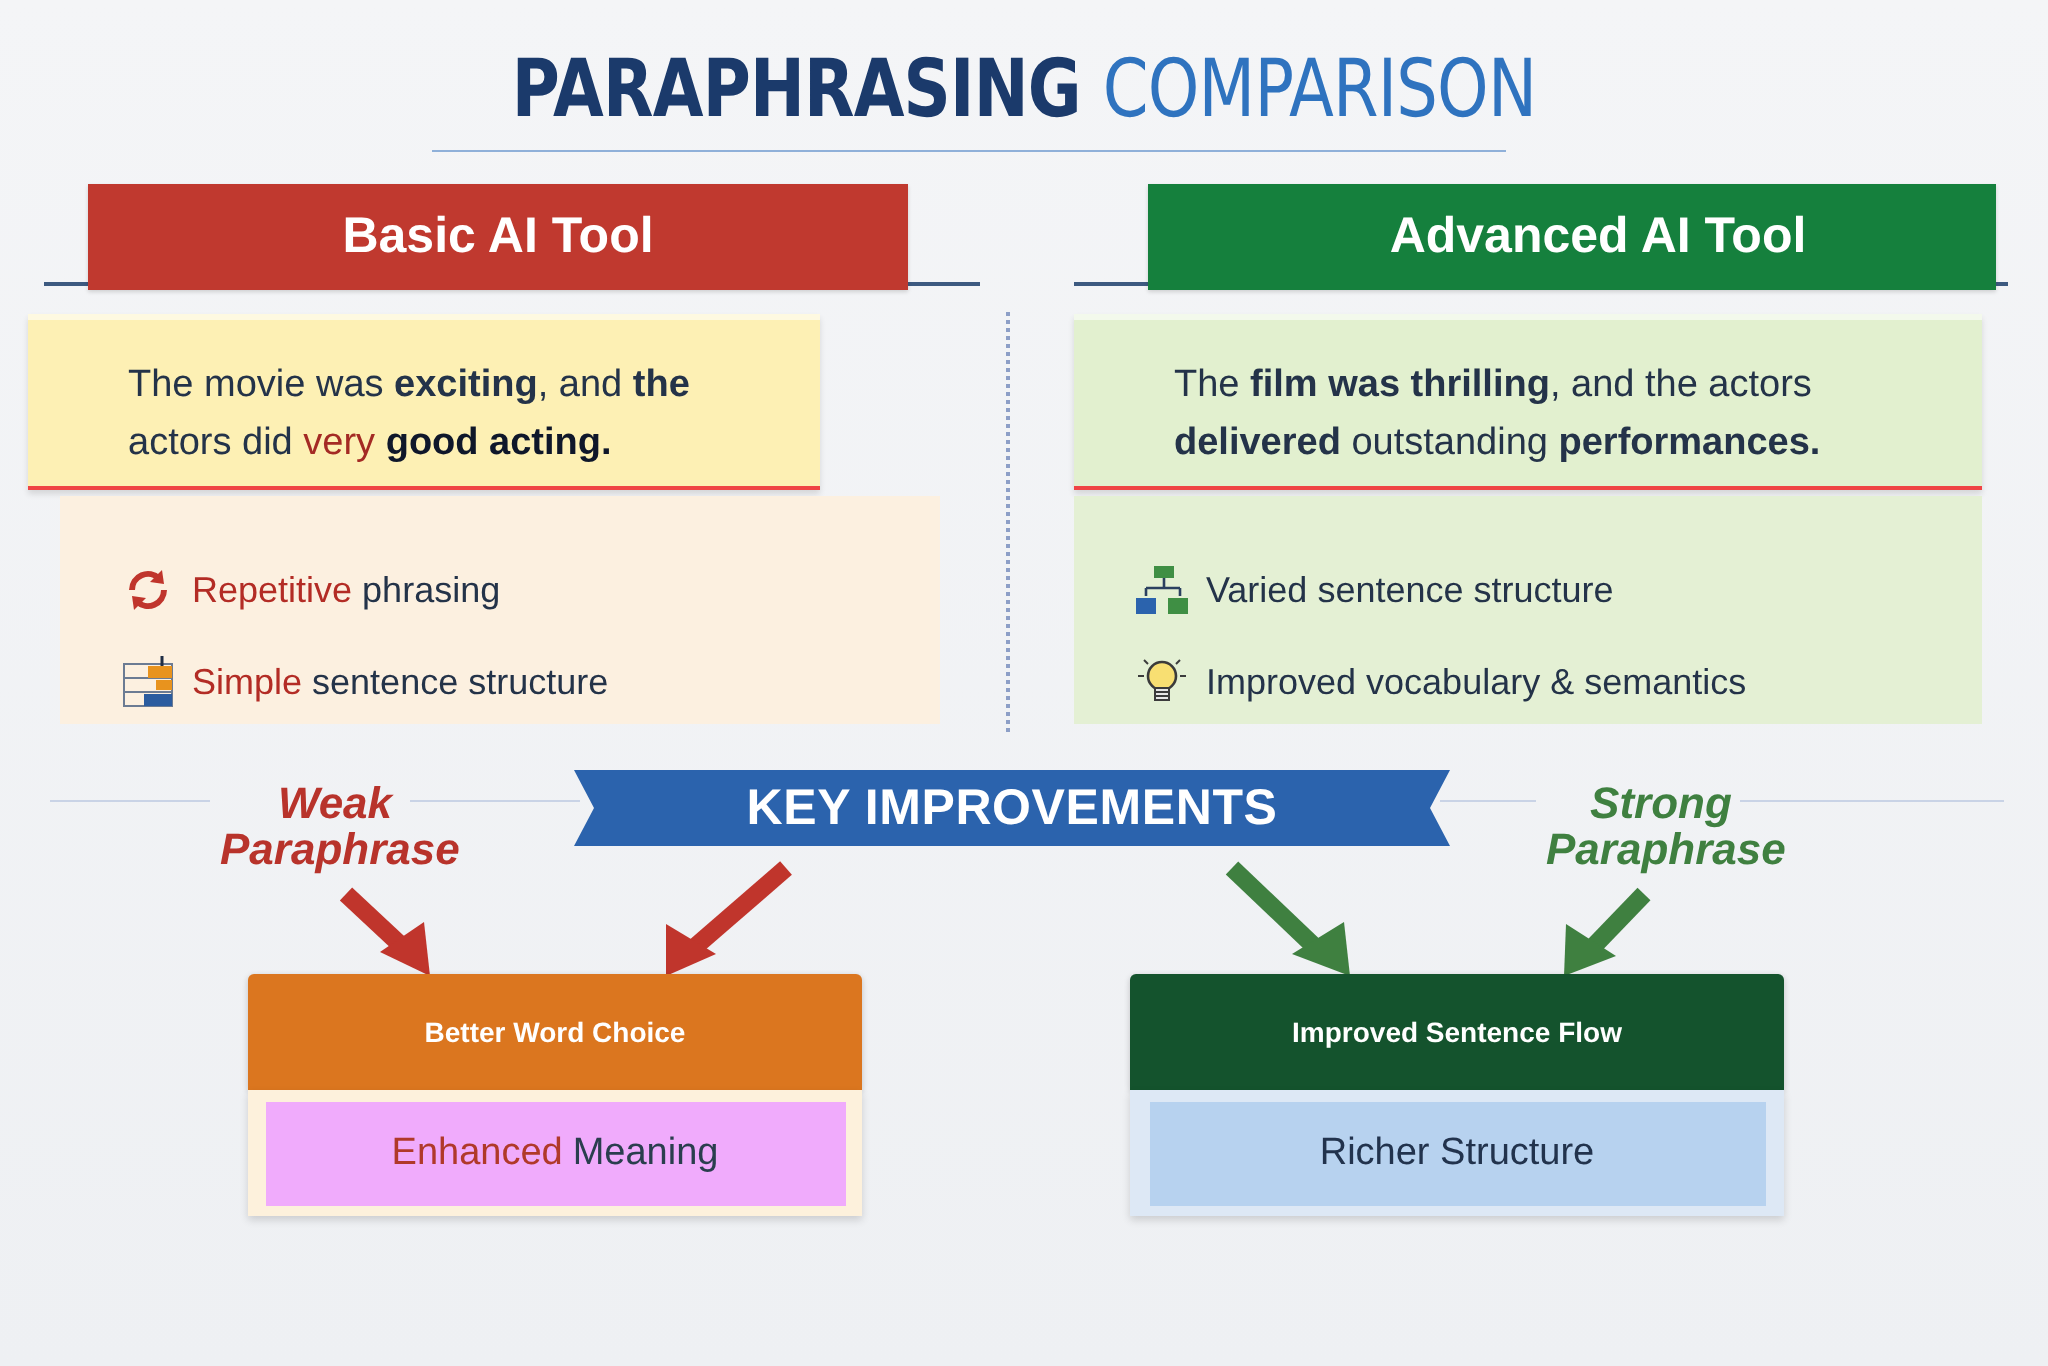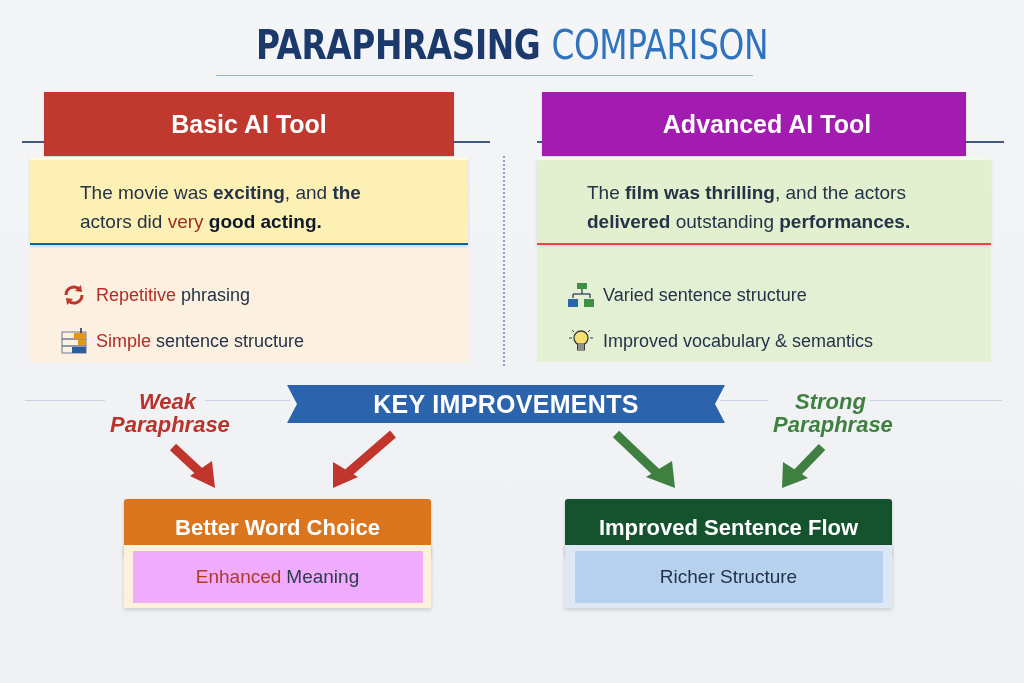--- a/index.html
+++ b/index.html
@@ -17,36 +17,36 @@
     left: 0; top: 22px; width: 1024px; text-align: center;
     font-size: 40px; font-weight: bold; letter-spacing: -0.5px;
     font-family: "DejaVu Sans", sans-serif; transform: scaleX(0.82); transform-origin: center;
   }
   .title .t1 { color: #1b3a6b; }
   .title .t2 { color: #2f73bf; font-weight: normal; }
   .title-rule { left: 216px; top: 75px; width: 537px; height: 1px; background: #8fb0d9; }
 
   
   .col-header {
-    top: 92px; height: 64px; color: #fff; font-weight: bold; font-size: 25px;
+    top: 92px; height: 53px; color: #fff; font-weight: bold; font-size: 25px;
     display: flex; align-items: center; justify-content: center;
     box-shadow: 0 1px 2px rgba(0,0,0,0.15);
   }
   .hdr-basic { left: 44px; width: 410px; background: #c0392f; }
-  .hdr-adv { left: 542px; width: 424px; background: #a21caf; padding-left: 26px; }
+  .hdr-adv { left: 574px; width: 424px; background: #15803d; padding-left: 26px; }
   .hdr-rule { top: 141px; height: 2px; background: #3d5a80; }
 
   
   .quote-card {
     top: 157px; height: 88px; padding: 18px 0 0 50px;
     font-size: 19px; line-height: 29px; color: #243349;
     border-top: 3px solid rgba(255,255,255,0.6);
     box-shadow: 0 2px 3px rgba(0,0,0,0.12);
   }
-  .quote-basic { left: 30px; width: 438px; background: #fdf0b4; border-bottom: 2px solid #0369a1; }
+  .quote-basic { left: 14px; width: 396px; background: #fdf0b4; border-bottom: 2px solid #ef4444; }
   .quote-adv { left: 537px; width: 454px; background: #e2f0cf; border-bottom: 2px solid #ef4444; }
   .b { font-weight: bold; }
   .red { color: #a42a24; }
   .red-strong { color: #0f172a; font-weight: bold; }
 
   .list-panel {
     top: 248px; height: 114px; padding: 24px 0 0 30px;
   }
   .list-basic { left: 30px; width: 440px; background: #fcf0e0; }
   .list-adv { left: 537px; width: 454px; background: #e4f0d4; }
@@ -70,24 +70,23 @@
 
   .tag {
     font-style: italic; font-weight: bold; font-size: 22px; line-height: 23px; text-align: center;
   }
   .tag-weak { left: 110px; top: 390px; width: 115px; color: #b8332b; }
   .tag-strong { left: 773px; top: 390px; width: 115px; color: #3f8040; }
   .tag-weak .w, .tag-strong .w { display: block; }
 
   
   .box-head {
-    top: 487px; height: 58px; color: #fff; font-weight: bold; font-size: 22px;
+    top: 487px; height: 58px; color: #fff; font-weight: bold; font-size: 14px;
     display: flex; align-items: center; justify-content: center; border-radius: 3px 3px 0 0;
     box-shadow: 0 1px 3px rgba(0,0,0,0.2);
-    margin-top: 12px;
   }
   .box-body {
     top: 545px; height: 63px; display: flex; align-items: center; justify-content: center; font-size: 19px;
     box-shadow: 0 2px 4px rgba(0,0,0,0.15);
   }
   .head-word { left: 124px; width: 307px; background: #db761f; }
   .body-word { left: 124px; width: 307px; background: #fdf1dc; }
   .body-word .inner { width: 290px; height: 52px; background: #f0abfc; display:flex; align-items:center; justify-content:center; color:#2a3e4e; }
   .body-word .inner .accent { color: #b0392a; margin-right: 5px; }
   .head-flow { left: 565px; width: 327px; background: #14532d; text-align: center; }

